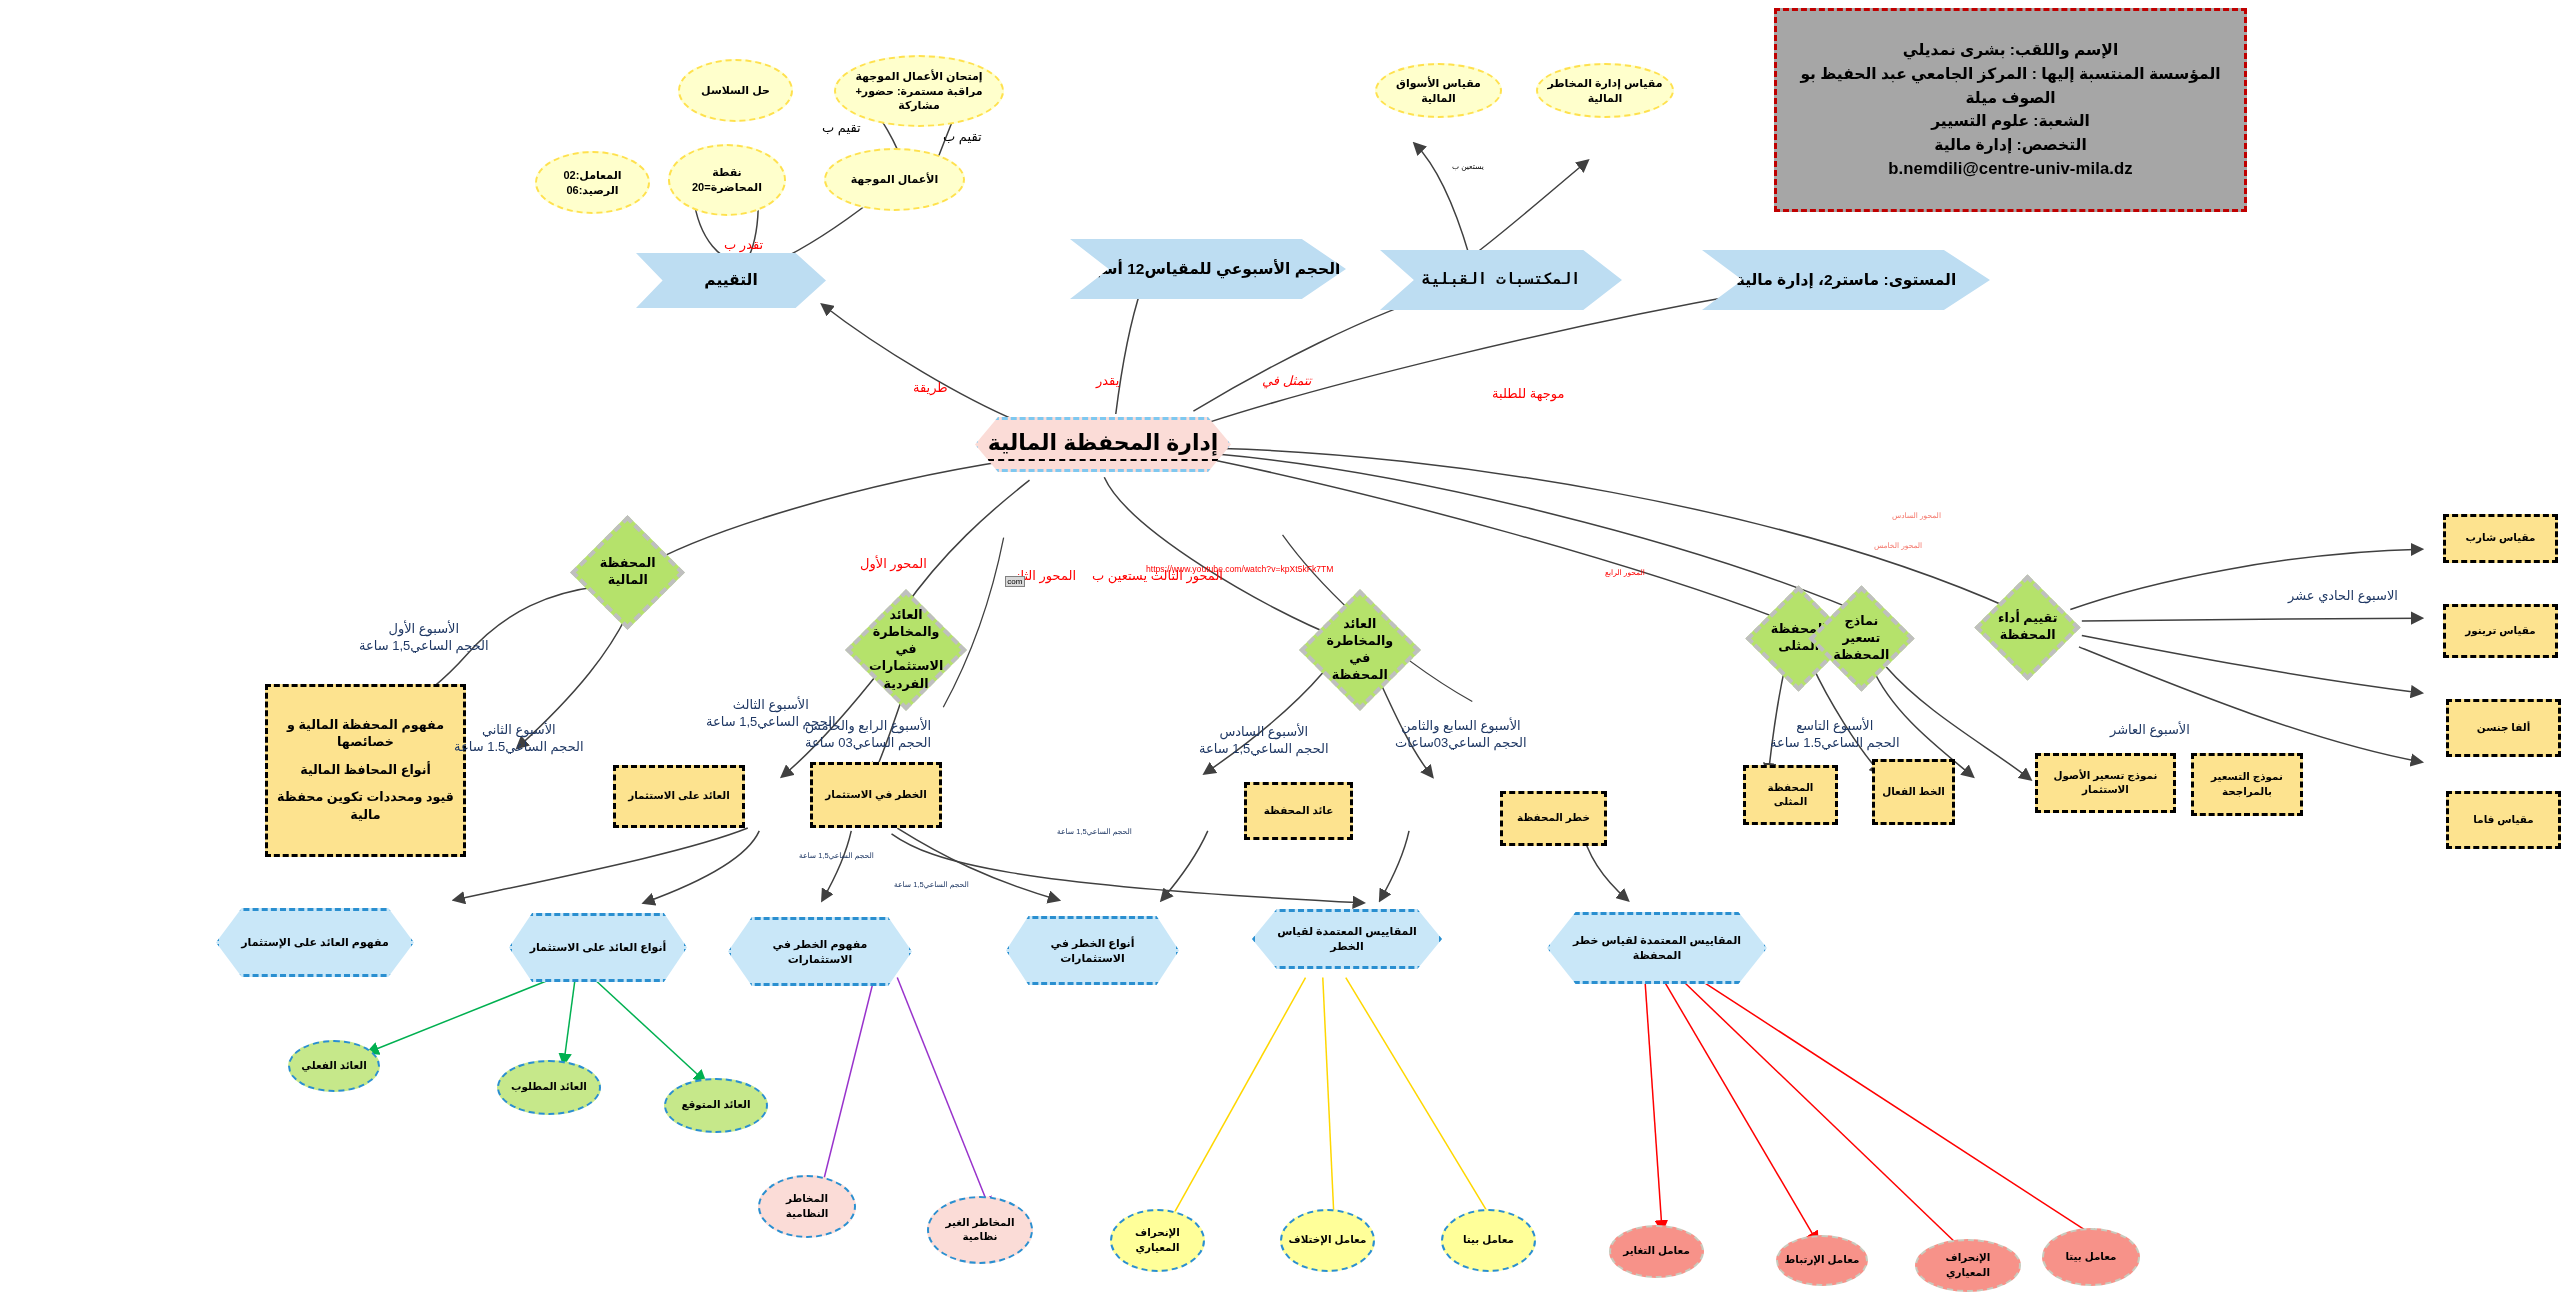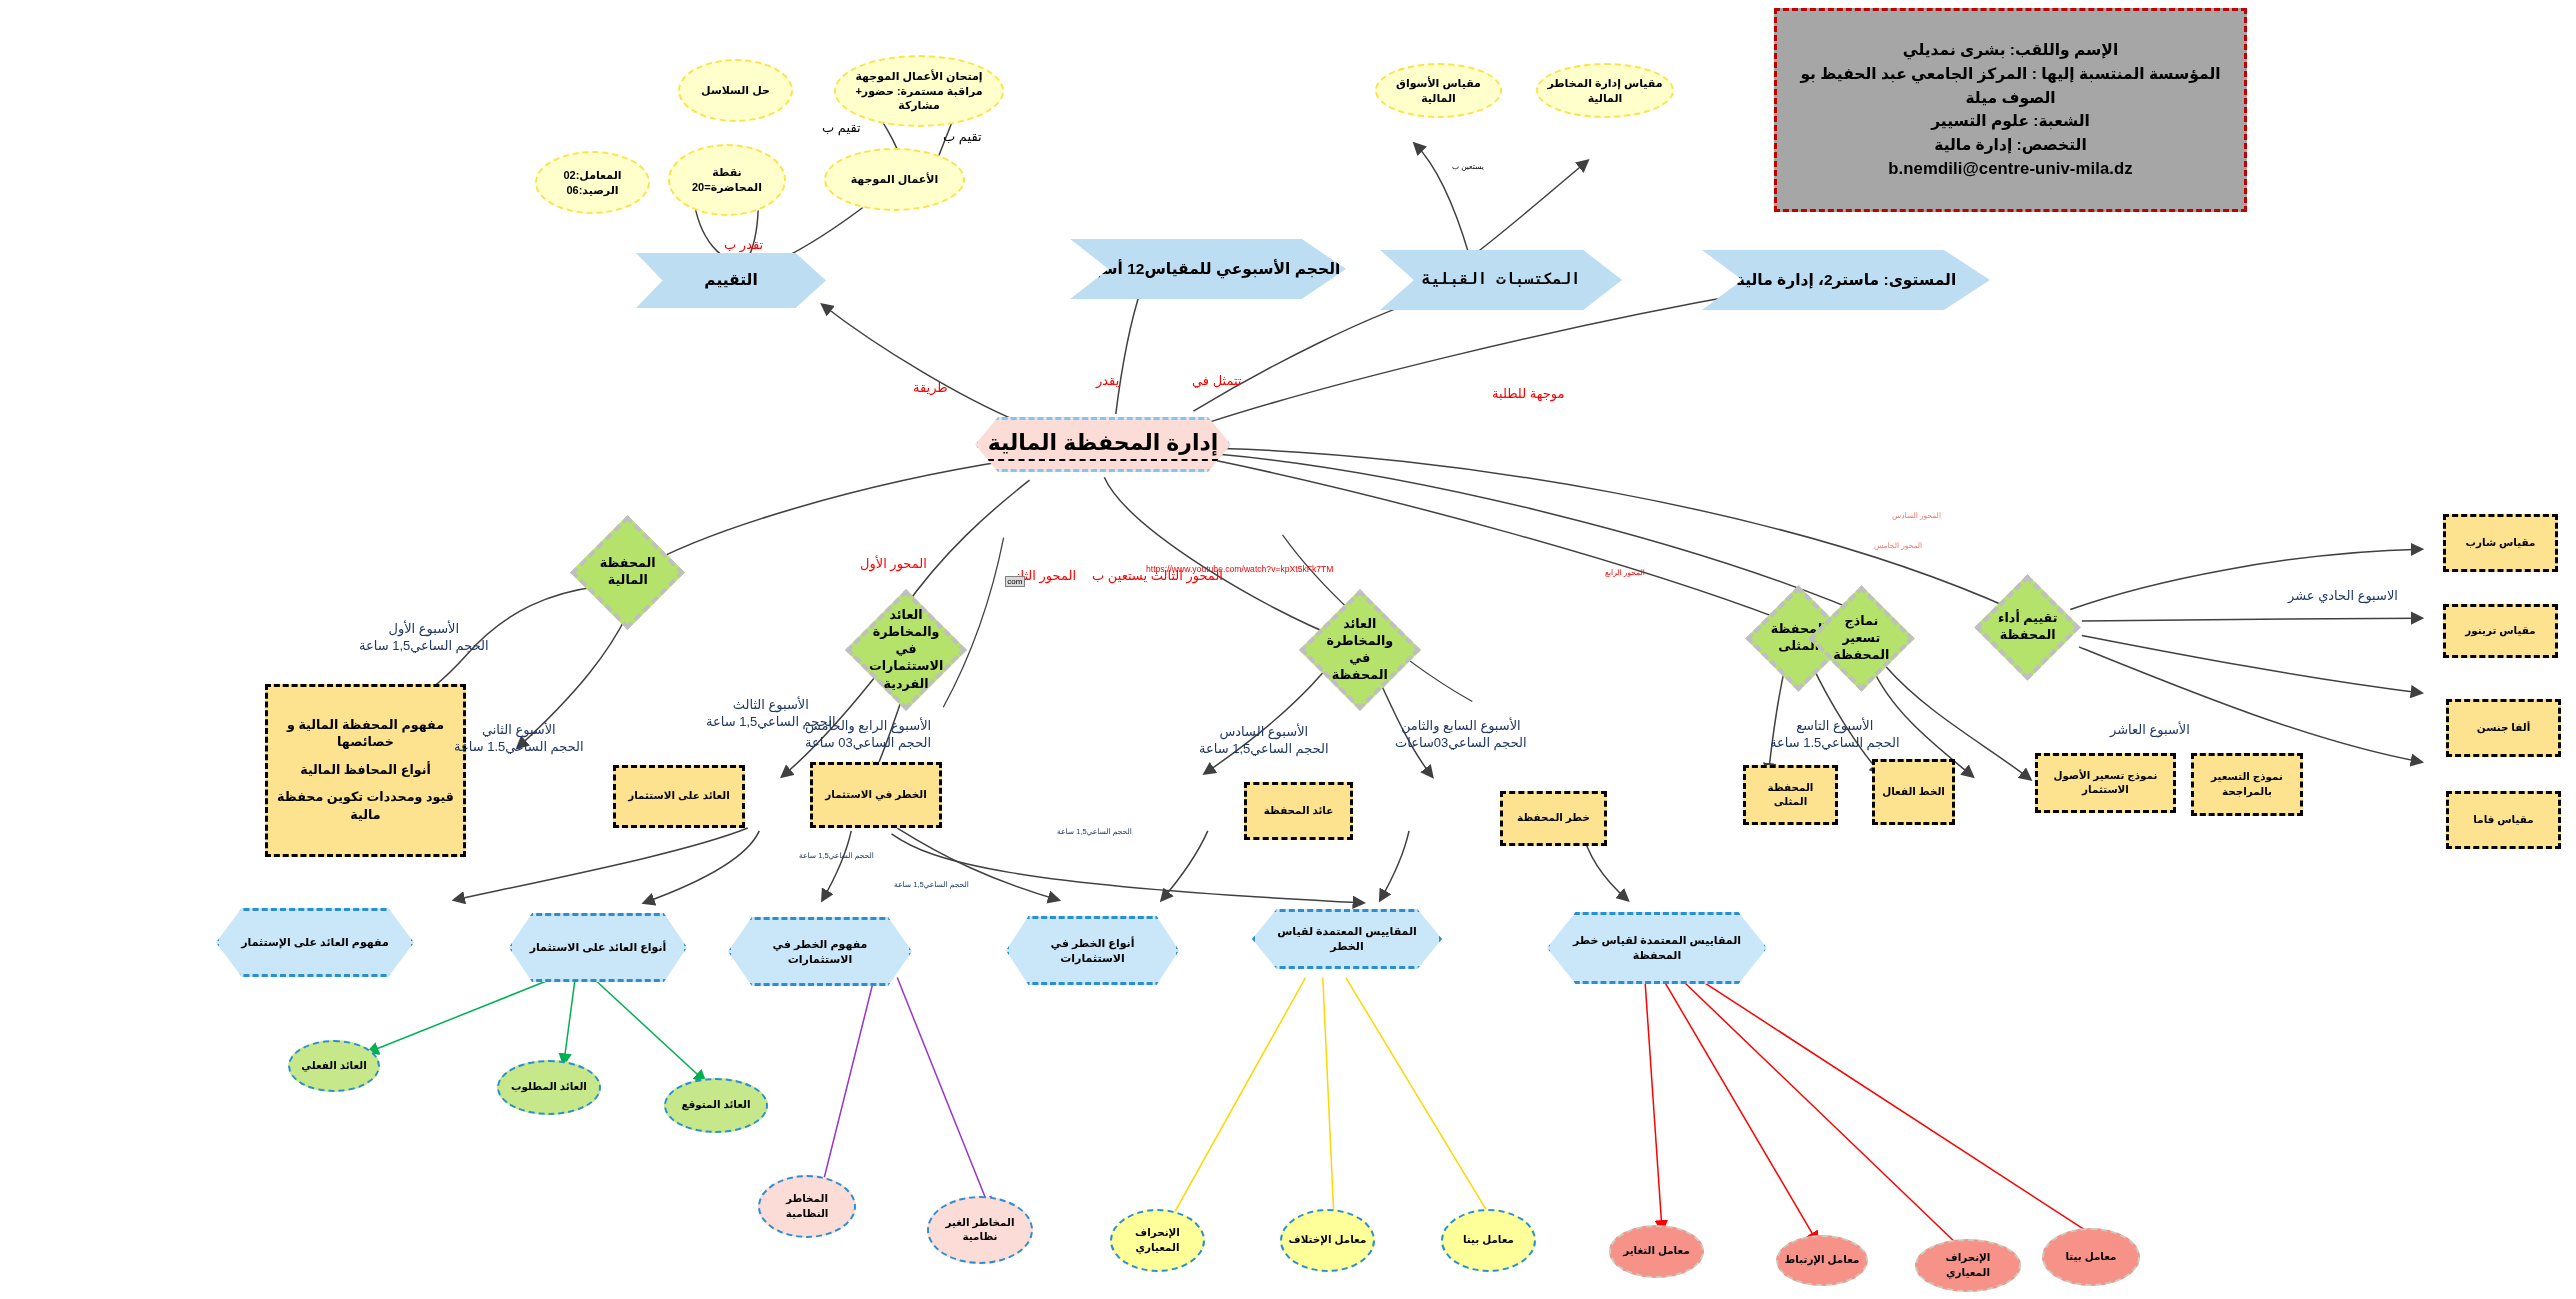--- a/index.html
+++ b/index.html
@@ -321,21 +321,21 @@
   </div>
   <div class="node box-yellow box-small" style="left:1872px;top:759px;width:83px;height:66px;">
     <div>الخط الفعال</div>
   </div>
   <div class="node box-yellow box-small" style="left:2035px;top:753px;width:141px;height:60px;">
     <div>نموذج تسعير الأصول الاستثمار</div>
   </div>
   <div class="node box-yellow box-small" style="left:2191px;top:753px;width:112px;height:63px;">
     <div>نموذج التسعير بالمراجحة</div>
   </div>
-  <div class="node box-yellow box-small" style="left:2443px;top:514px;width:115px;height:58px;">
+  <div class="node box-yellow box-small" style="left:2443px;top:514px;width:115px;height:49px;">
     <div>مقياس  شارب</div>
   </div>
   <div class="node box-yellow box-small" style="left:2443px;top:604px;width:115px;height:54px;">
     <div>مقياس ترينور</div>
   </div>
   <div class="node box-yellow box-small" style="left:2446px;top:699px;width:115px;height:58px;">
     <div>ألفا جنسن</div>
   </div>
   <div class="node box-yellow box-small" style="left:2446px;top:791px;width:115px;height:58px;">
     <div>مقياس فاما</div>
@@ -396,21 +396,21 @@
   <div class="node ell ell-red" style="left:2042px;top:1228px;width:98px;height:58px;">
     <span>معامل بيتا</span>
   </div>
 
   <div class="elabel dark" style="left:822px;top:120px;">تقيم ب</div>
   <div class="elabel dark" style="left:943px;top:129px;">تقيم ب</div>
   <div class="elabel red" style="left:724px;top:237px;">تقدر ب</div>
   <div class="elabel dark tiny" style="left:1452px;top:162px;">يستعين ب</div>
   <div class="elabel red" style="left:913px;top:380px;">طريقة</div>
   <div class="elabel red" style="left:1096px;top:373px;">يقدر</div>
-  <div class="elabel red" style="left:1192px;top:373px;">تتمثل في</div>
+  <div class="elabel red" style="left:1262px;top:373px;font-style:italic;">تتمثل في</div>
   <div class="elabel red" style="left:1492px;top:386px;">موجهة للطلبة</div>
   <div class="elabel red" style="left:860px;top:556px;">المحور الأول</div>
   <div class="elabel red" style="left:1006px;top:568px;">المحور الثاني</div>
   <div class="elabel red" style="left:1092px;top:568px;">المحور الثالث يستعين ب</div>
   <div class="elabel red tiny" style="left:1605px;top:568px;">المحور الرابع</div>
   <div class="elabel salmon tiny" style="left:1874px;top:541px;">المحور الخامس</div>
   <div class="elabel salmon tiny" style="left:1892px;top:511px;">المحور السادس</div>
   <div class="comtag" style="left:1005px;top:576px;">com</div>
   <div class="elabel url" style="left:1146px;top:564px;">https://www.youtube.com/watch?v=kpXt5kFk7TM</div>
 

